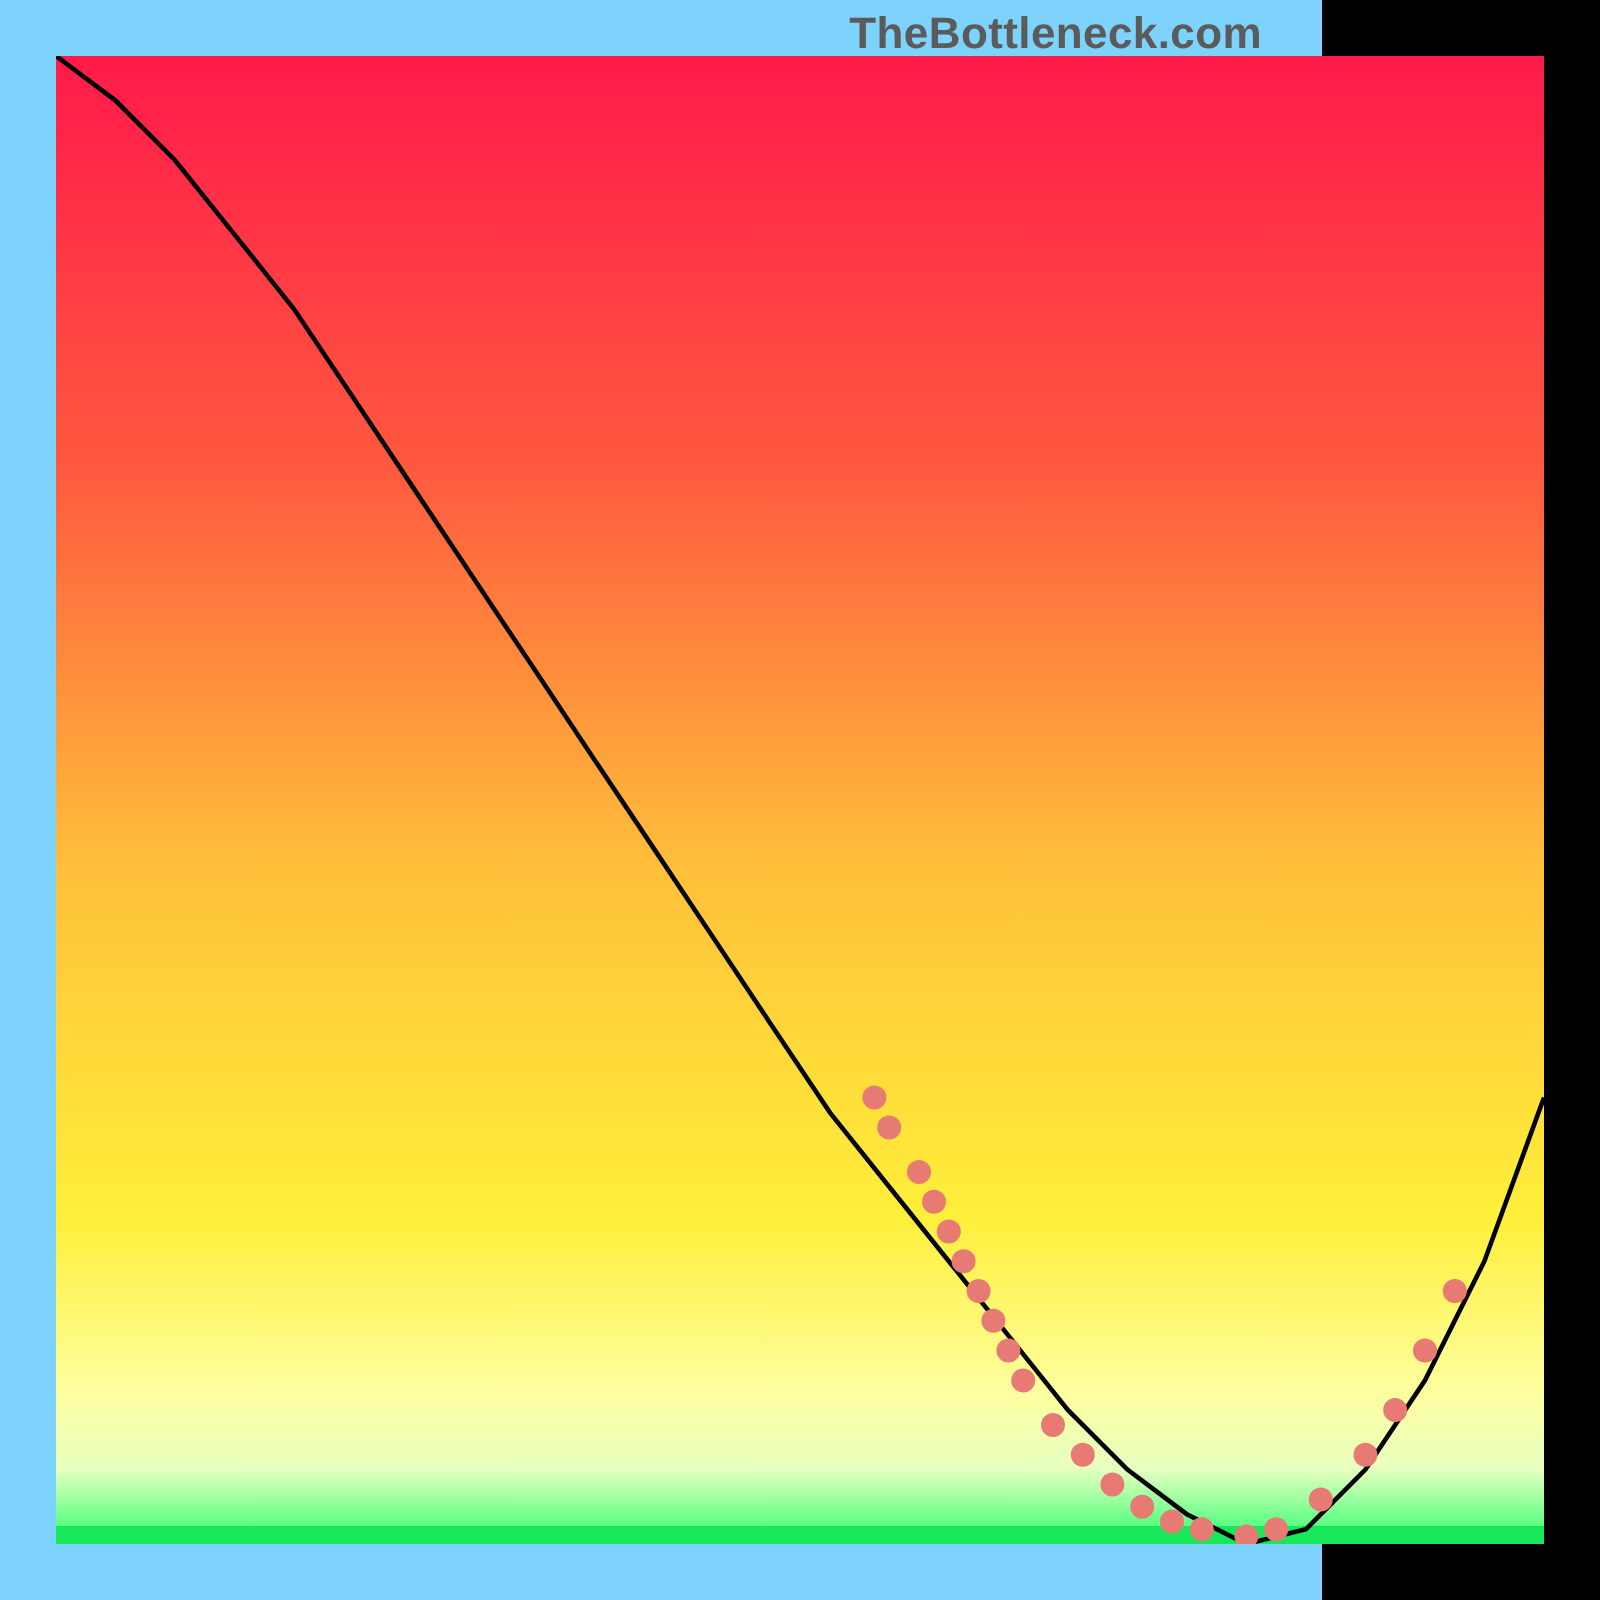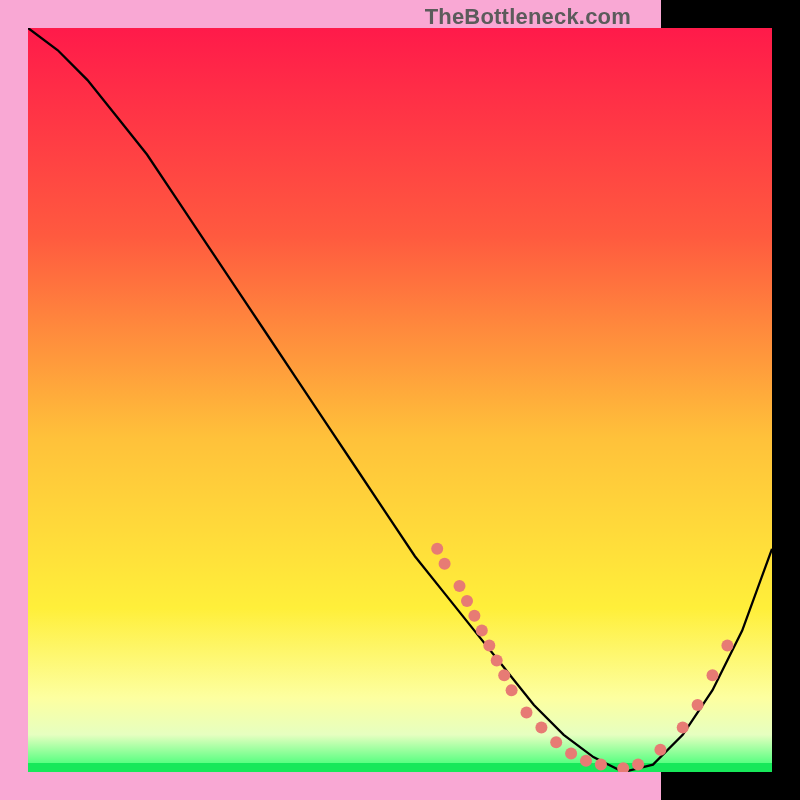--- a/index.html
+++ b/index.html
@@ -7,21 +7,21 @@
     padding: 0;
     width: 800px;
     height: 800px;
     background: #000;
     overflow: hidden;
   }
   .container {
     position: relative;
     width: 661px;
     height: 800px;
-    background: #f9a8d4;
+    background: #7dd3fc;
     text-align: center;
   }
   .plot-area {
     position: absolute;
     left: 28px;
     top: 28px;
     width: 744px;
     height: 744px;
   }
   .gradient-bg {

